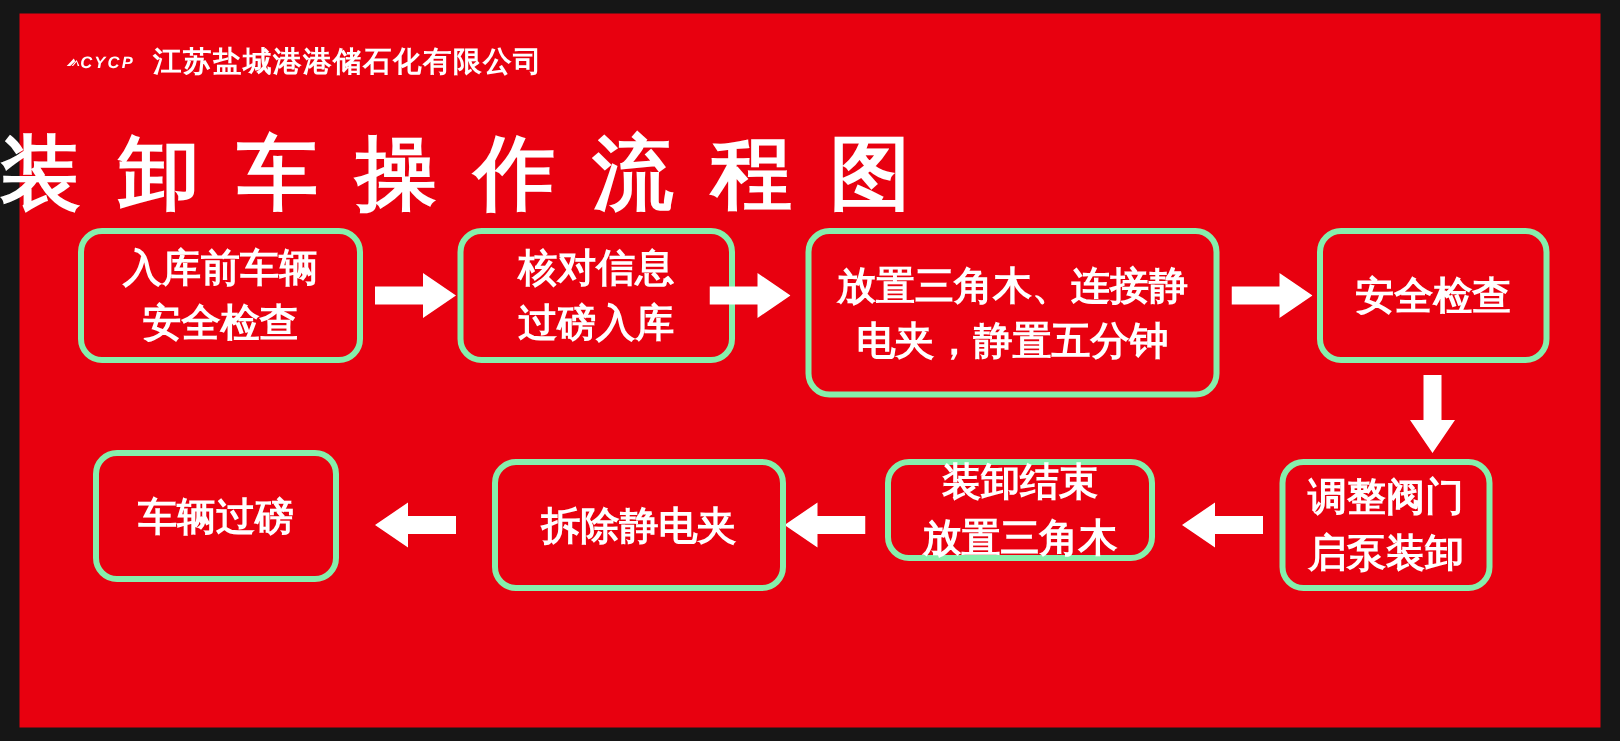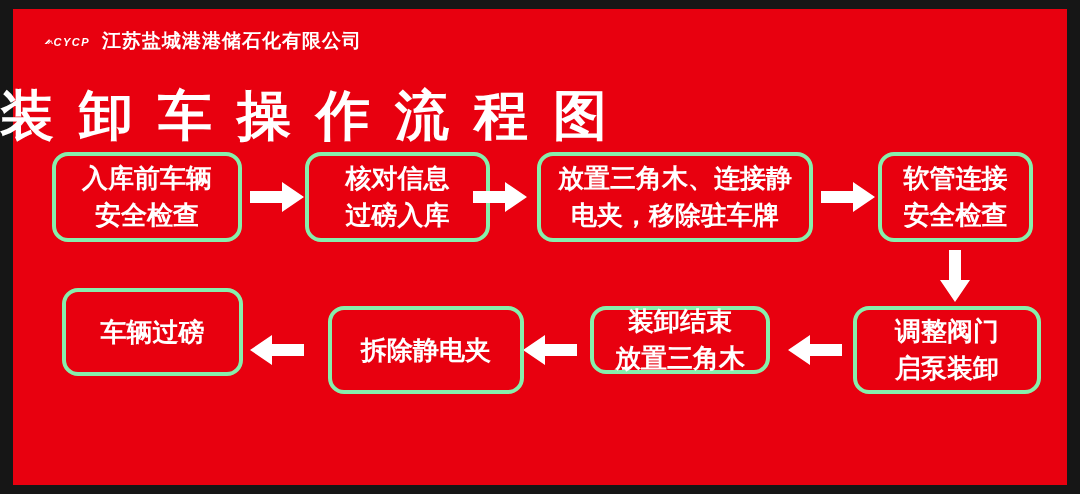--- a/index.html
+++ b/index.html
@@ -72,43 +72,42 @@
   <span>核对信息</span>
   <span>过磅入库</span>
 </div>
 
 <div class="arrow right" style="left:473px;top:180px">
   <svg viewBox="0 0 54 34">
       <polygon points="0,11 32,11 32,2 54,17 32,32 32,23 0,23"></polygon>
     </svg>
 </div>
 
-<div class="box" style="left:537px;top:152px;width:276px;height:90px">
+<div class="box" style="left:537px;top:152px;width:276px;height:113px">
   <span>放置三角木、连接静</span>
-  <span>电夹，移除驻车牌</span>
+  <span>电夹，静置五分钟</span>
 </div>
 
 <div class="arrow right" style="left:821px;top:180px">
   <svg viewBox="0 0 54 34">
       <polygon points="0,11 32,11 32,2 54,17 32,32 32,23 0,23"></polygon>
     </svg>
 </div>
 
 <div class="box" style="left:878px;top:152px;width:155px;height:90px">
-  <span>软管连接</span>
   <span>安全检查</span>
 </div>
 
 <div class="arrow down" style="left:938px;top:250px">
   <svg viewBox="0 0 34 52">
       <polygon points="11,0 23,0 23,30 32,30 17,52 2,30 11,30"></polygon>
     </svg>
 </div>
 
-<div class="box" style="left:853px;top:306px;width:188px;height:88px">
+<div class="box" style="left:853px;top:306px;width:142px;height:88px">
   <span>调整阀门</span>
   <span>启泵装卸</span>
 </div>
 
 <div class="arrow left" style="left:788px;top:333px">
   <svg viewBox="0 0 54 34">
       <polygon points="0,11 32,11 32,2 54,17 32,32 32,23 0,23"></polygon>
     </svg>
 </div>
 
@@ -126,15 +125,15 @@
 <div class="box" style="left:328px;top:306px;width:196px;height:88px">
   <span>拆除静电夹</span>
 </div>
 
 <div class="arrow left" style="left:250px;top:333px">
   <svg viewBox="0 0 54 34">
       <polygon points="0,11 32,11 32,2 54,17 32,32 32,23 0,23"></polygon>
     </svg>
 </div>
 
-<div class="box" style="left:62px;top:288px;width:181px;height:88px">
+<div class="box" style="left:62px;top:300px;width:164px;height:88px">
   <span>车辆过磅</span>
 </div>
 
 </body></html>

